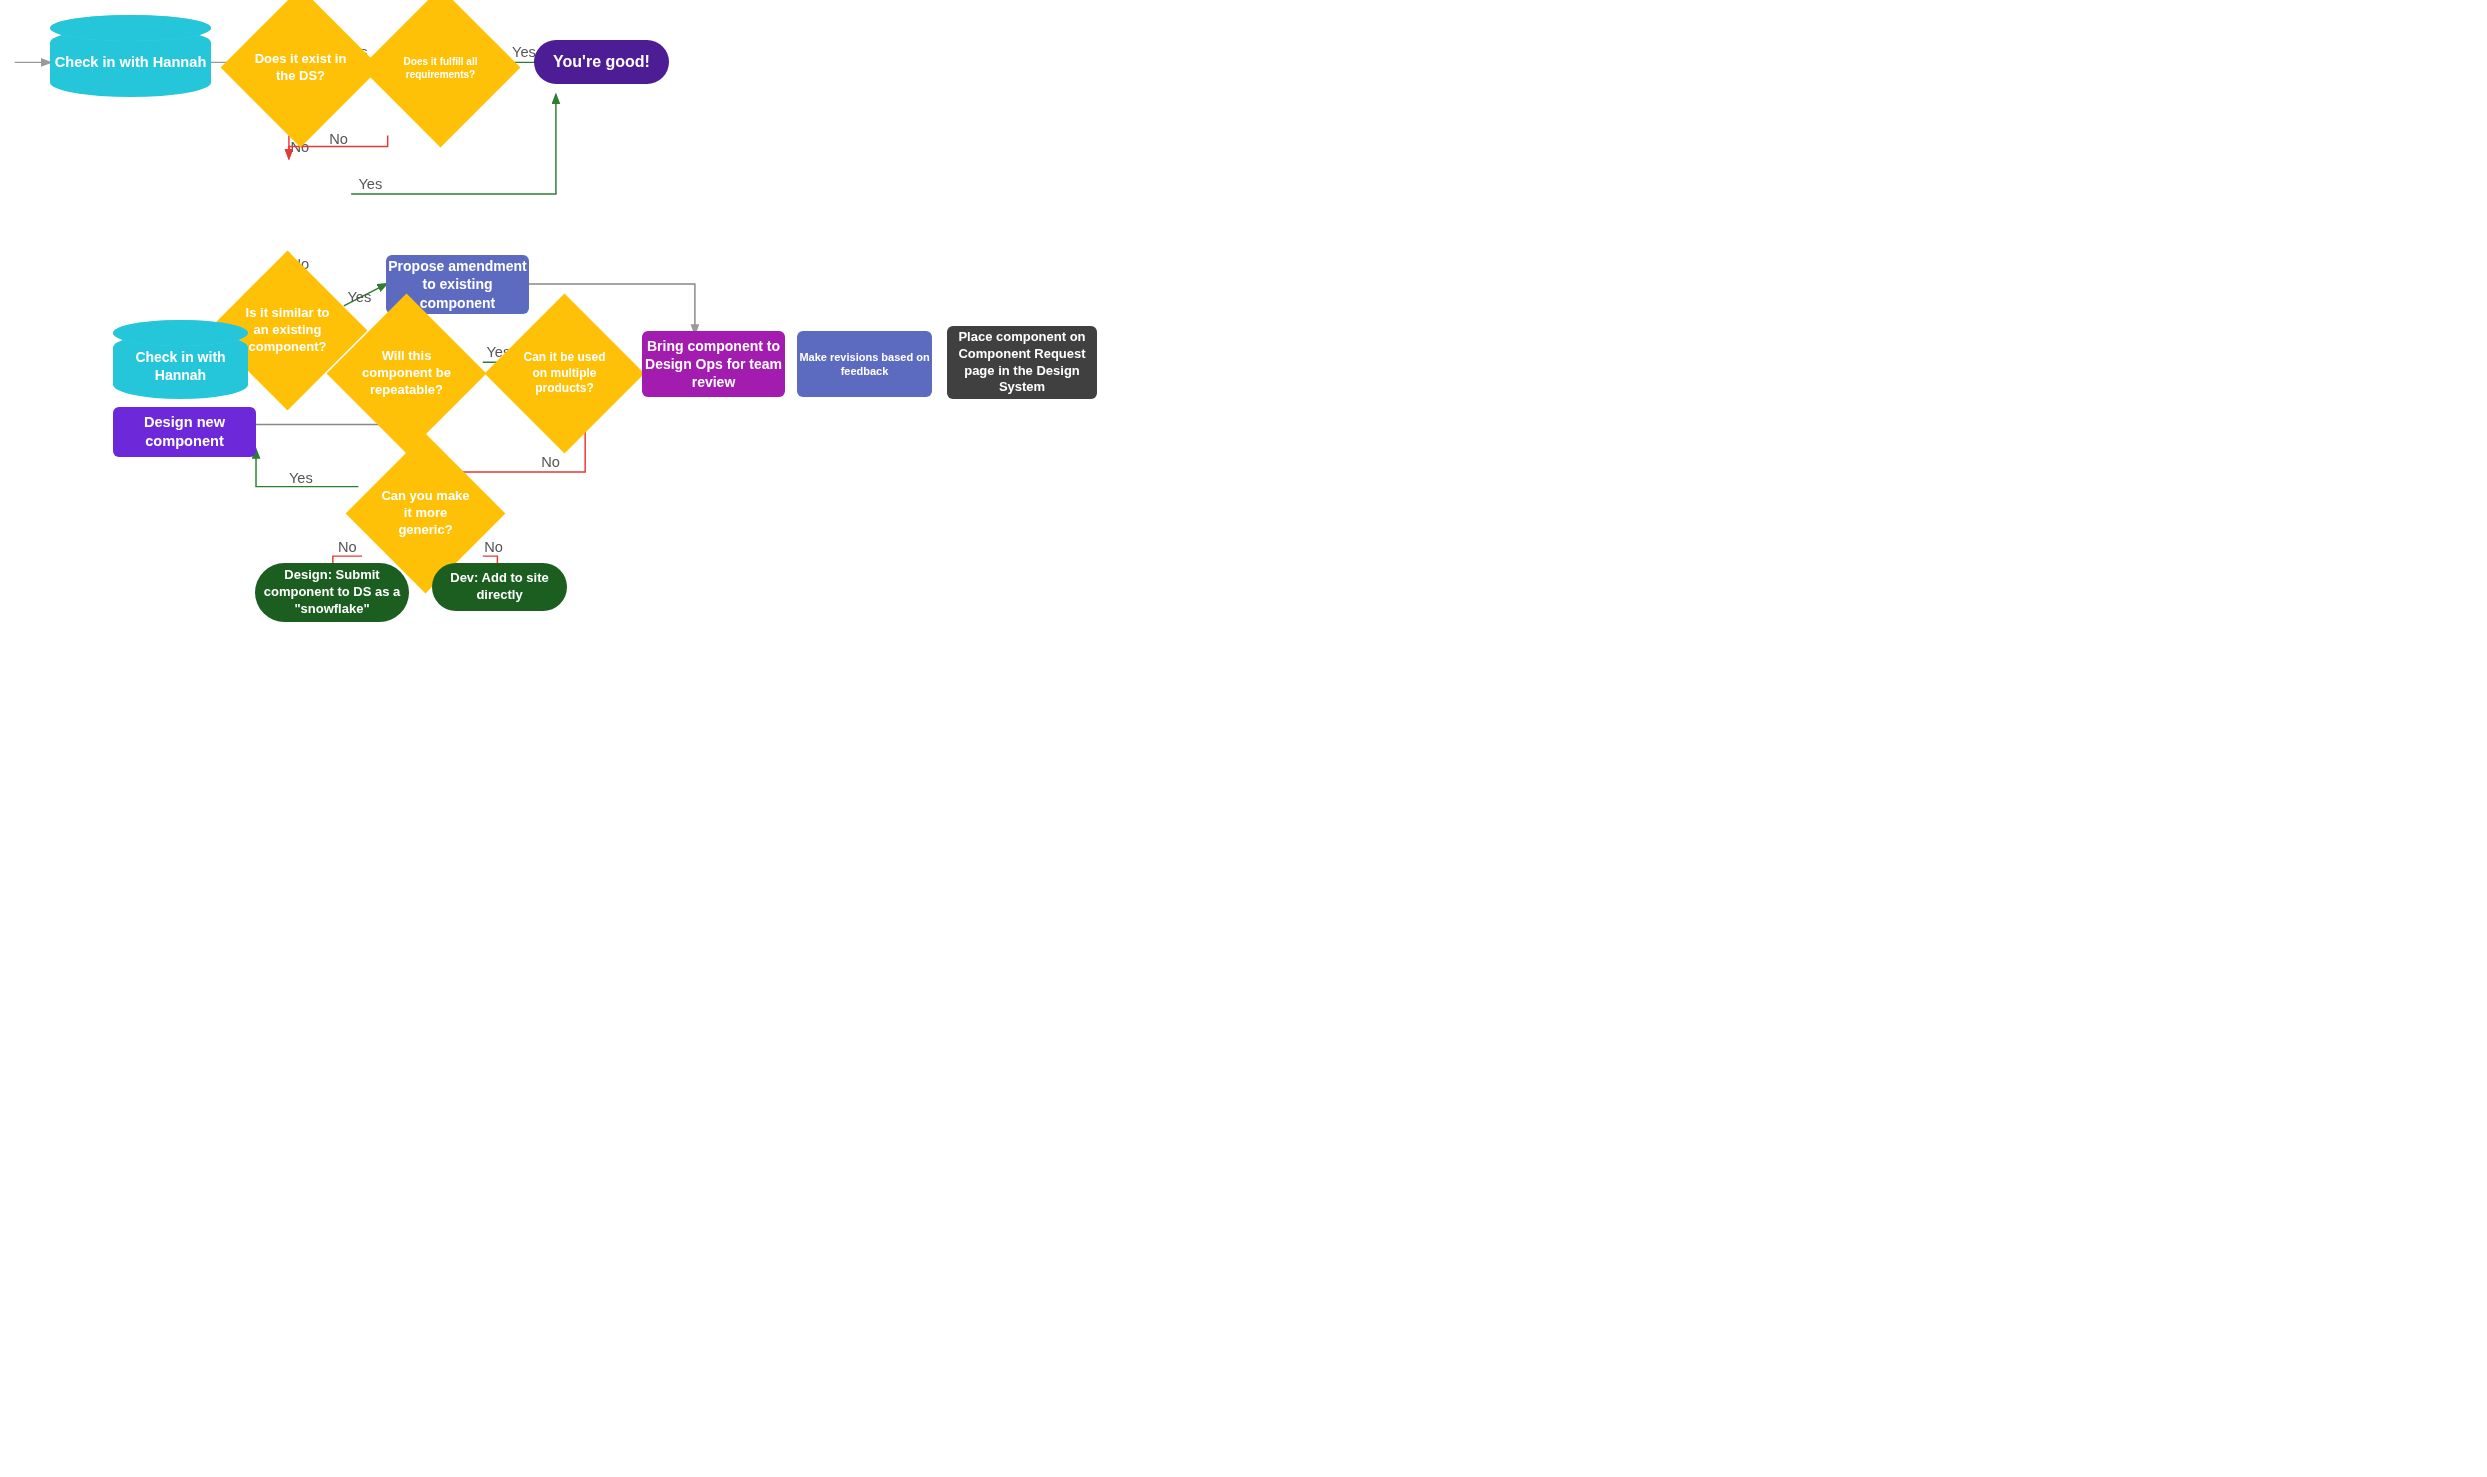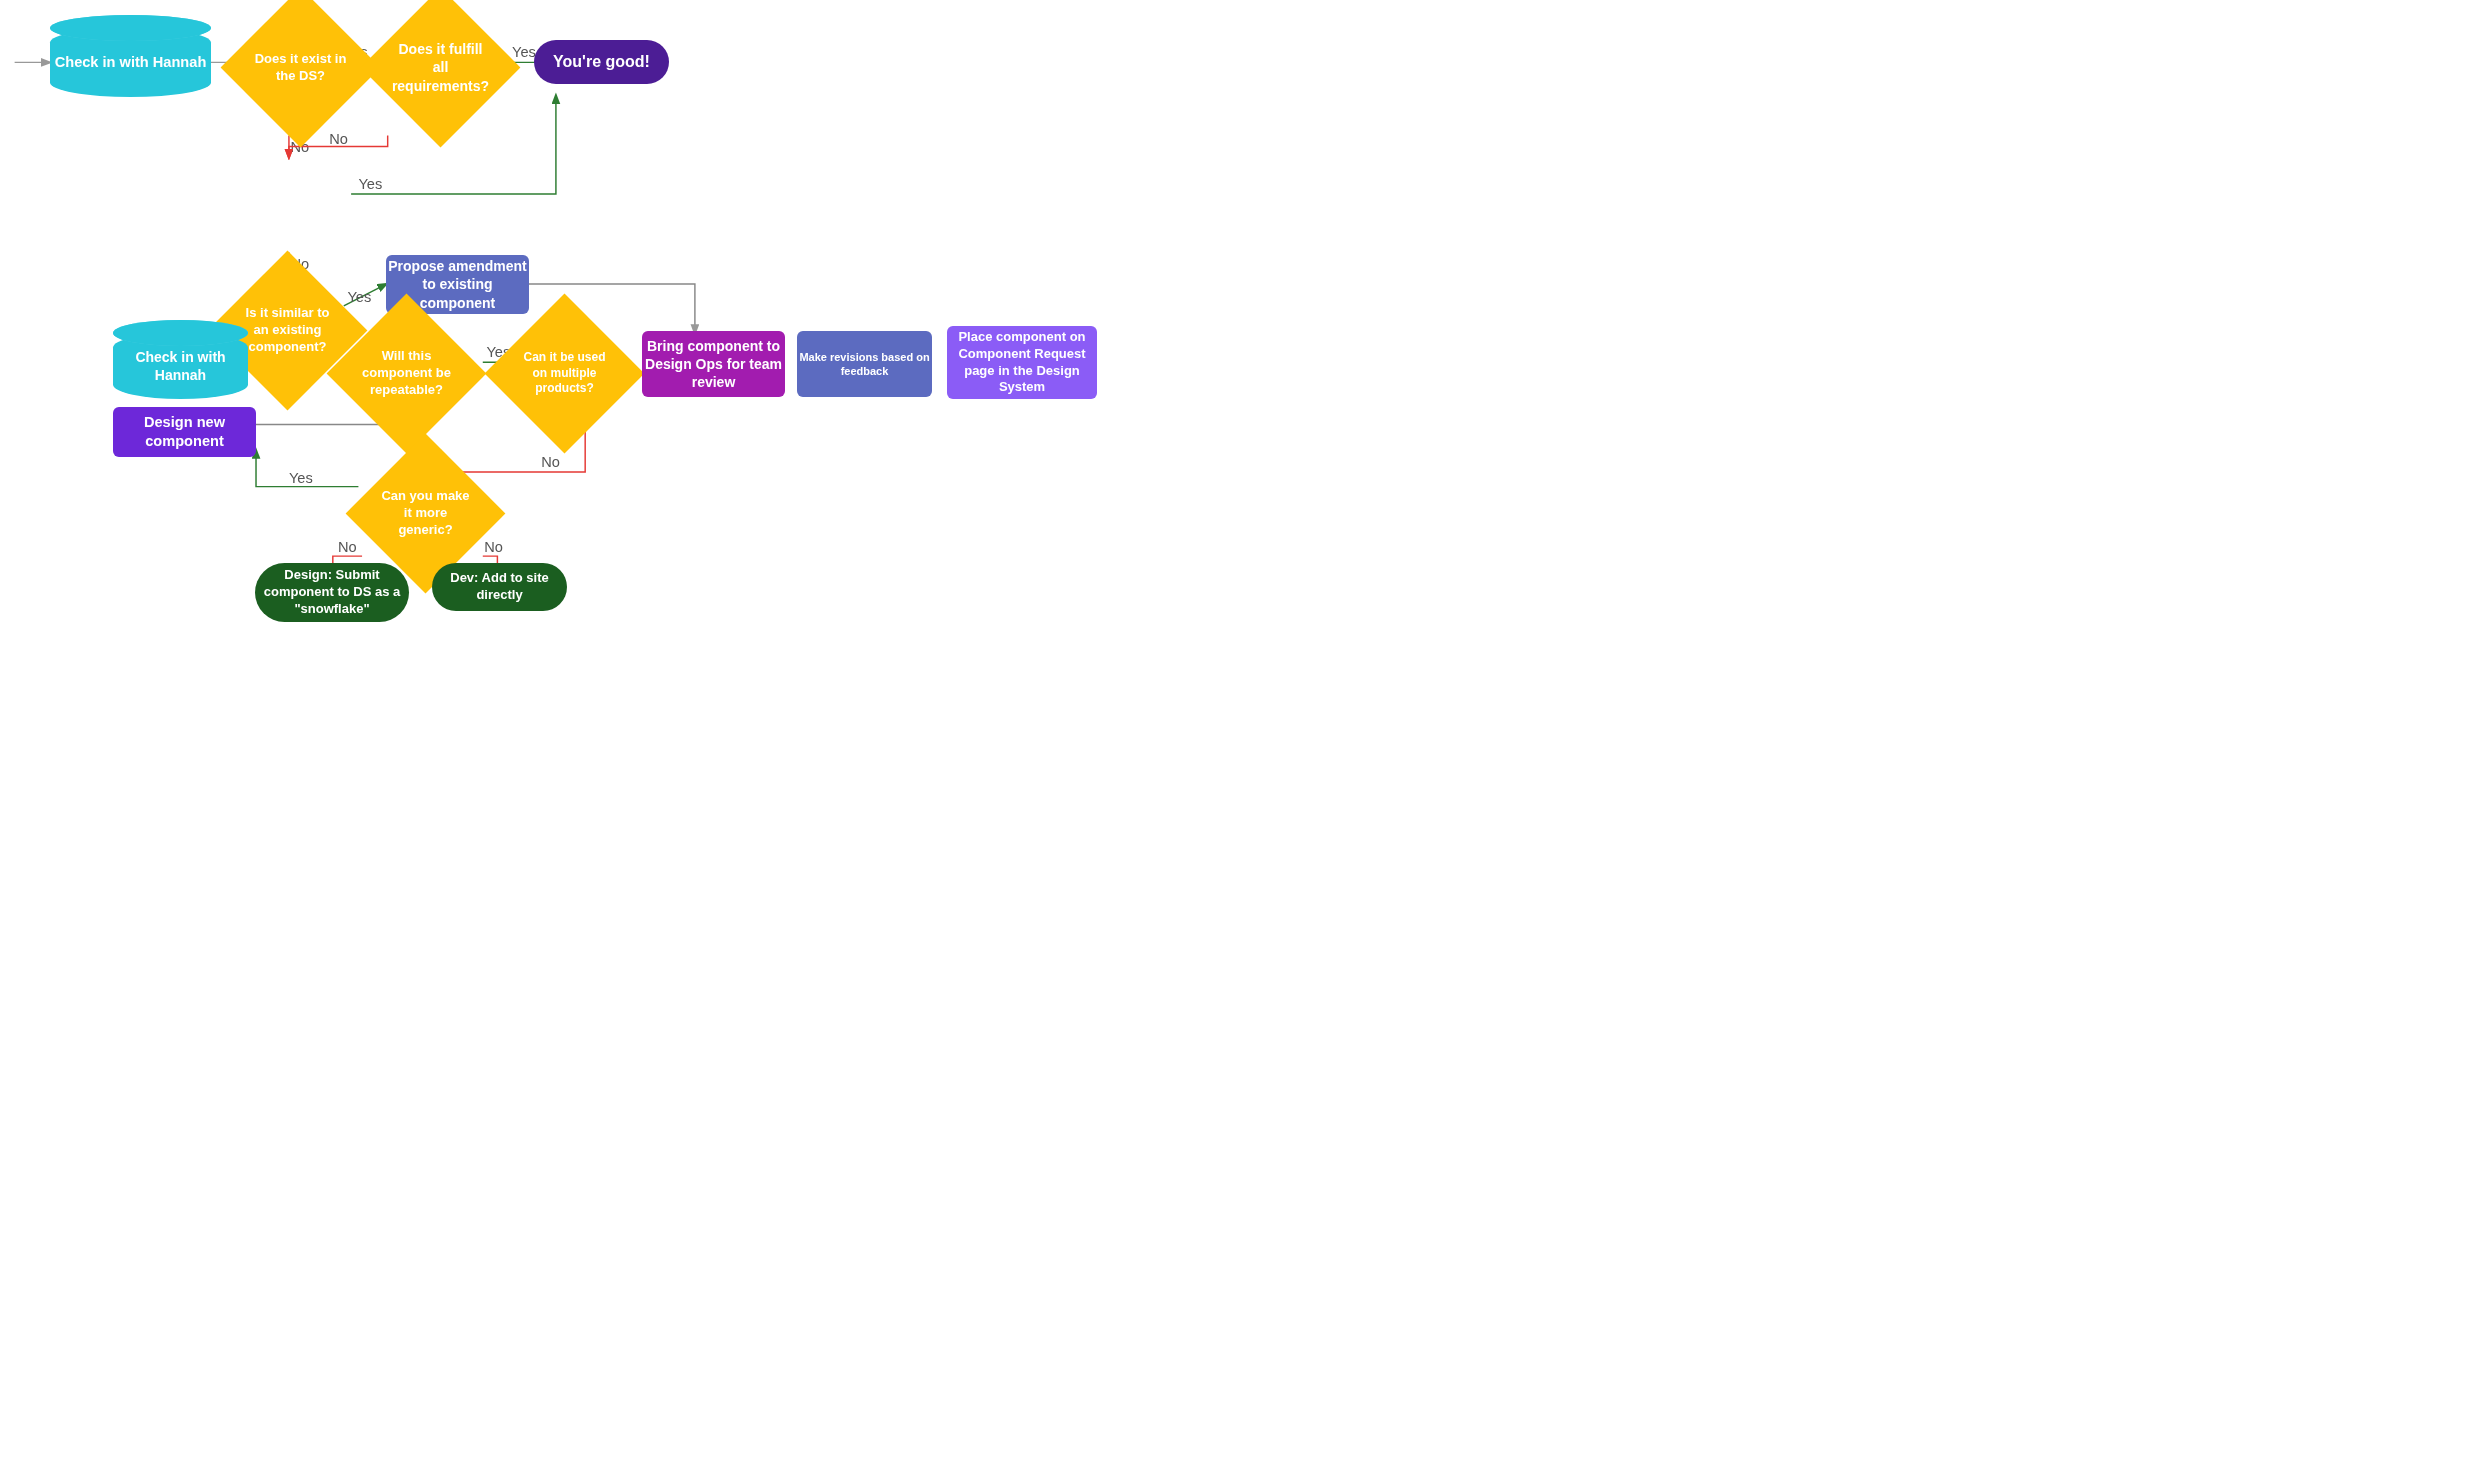--- a/index.html
+++ b/index.html
@@ -201,21 +201,21 @@
     <span class="node-text" style="z-index:2;position:relative;font-size:14.6px;">Check in with Hannah</span>
   </div>
 
   <div class="diamond-wrap" style="left:233px; top:0px; width:135px; height:135px;">
     <div class="diamond" style="background:#ffc107; width:113px; height:113px;"></div>
     <span class="diamond-text" style="font-size:13px; width:113px;">Does it exist in the DS?</span>
   </div>
 
   <div class="diamond-wrap" style="left:373px; top:0px; width:135px; height:135px;">
     <div class="diamond" style="background:#ffc107; width:113px; height:113px;"></div>
-    <span class="diamond-text" style="font-size:14px; width:113px;">Does it fulfill all requirements?</span>
+    <span class="diamond-text" style="font-size:10px; width:113px;">Does it fulfill all requirements?</span>
   </div>
 
   <div class="rounded-rect" style="left:534px; top:40px; width:135px; height:44px; background:#4c1d95;">
     <span class="node-text" style="font-size:16px;">You're good!</span>
   </div>
 
 
   <div class="diamond-wrap" style="left:220px; top:263px; width:135px; height:135px;">
     <div class="diamond" style="background:#ffc107; width:113px; height:113px;"></div>
     <span class="diamond-text" style="font-size:13px; width:113px;">Is it similar to an existing component?</span>
@@ -244,21 +244,21 @@
   </div>
 
   <div class="rect" style="left:642px; top:331px; width:143px; height:66px; background:#a21caf;">
     <span class="node-text" style="font-size:14px;">Bring component to Design Ops for team review</span>
   </div>
 
   <div class="rect" style="left:797px; top:331px; width:135px; height:66px; background:#5c6bc0;">
     <span class="node-text" style="font-size:11px;">Make revisions based on feedback</span>
   </div>
 
-  <div class="rect" style="left:947px; top:326px; width:150px; height:73px; background:#8b5cf6;">
+  <div class="rect" style="left:947px; top:326px; width:150px; height:73px; background:#404040;">
     <span class="node-text" style="font-size:13px;">Place component on Component Request page in the Design System</span>
   </div>
 
   <div class="diamond-wrap" style="left:358px; top:446px; width:135px; height:135px;">
     <div class="diamond" style="background:#ffc107; width:113px; height:113px;"></div>
     <span class="diamond-text" style="font-size:13px; width:113px;">Can you make it more generic?</span>
   </div>
 
   <div class="rounded-rect" style="left:255px; top:563px; width:154px; height:59px; background:#1b5e20;">
     <span class="node-text" style="font-size:13px;">Design: Submit component to DS as a "snowflake"</span>

